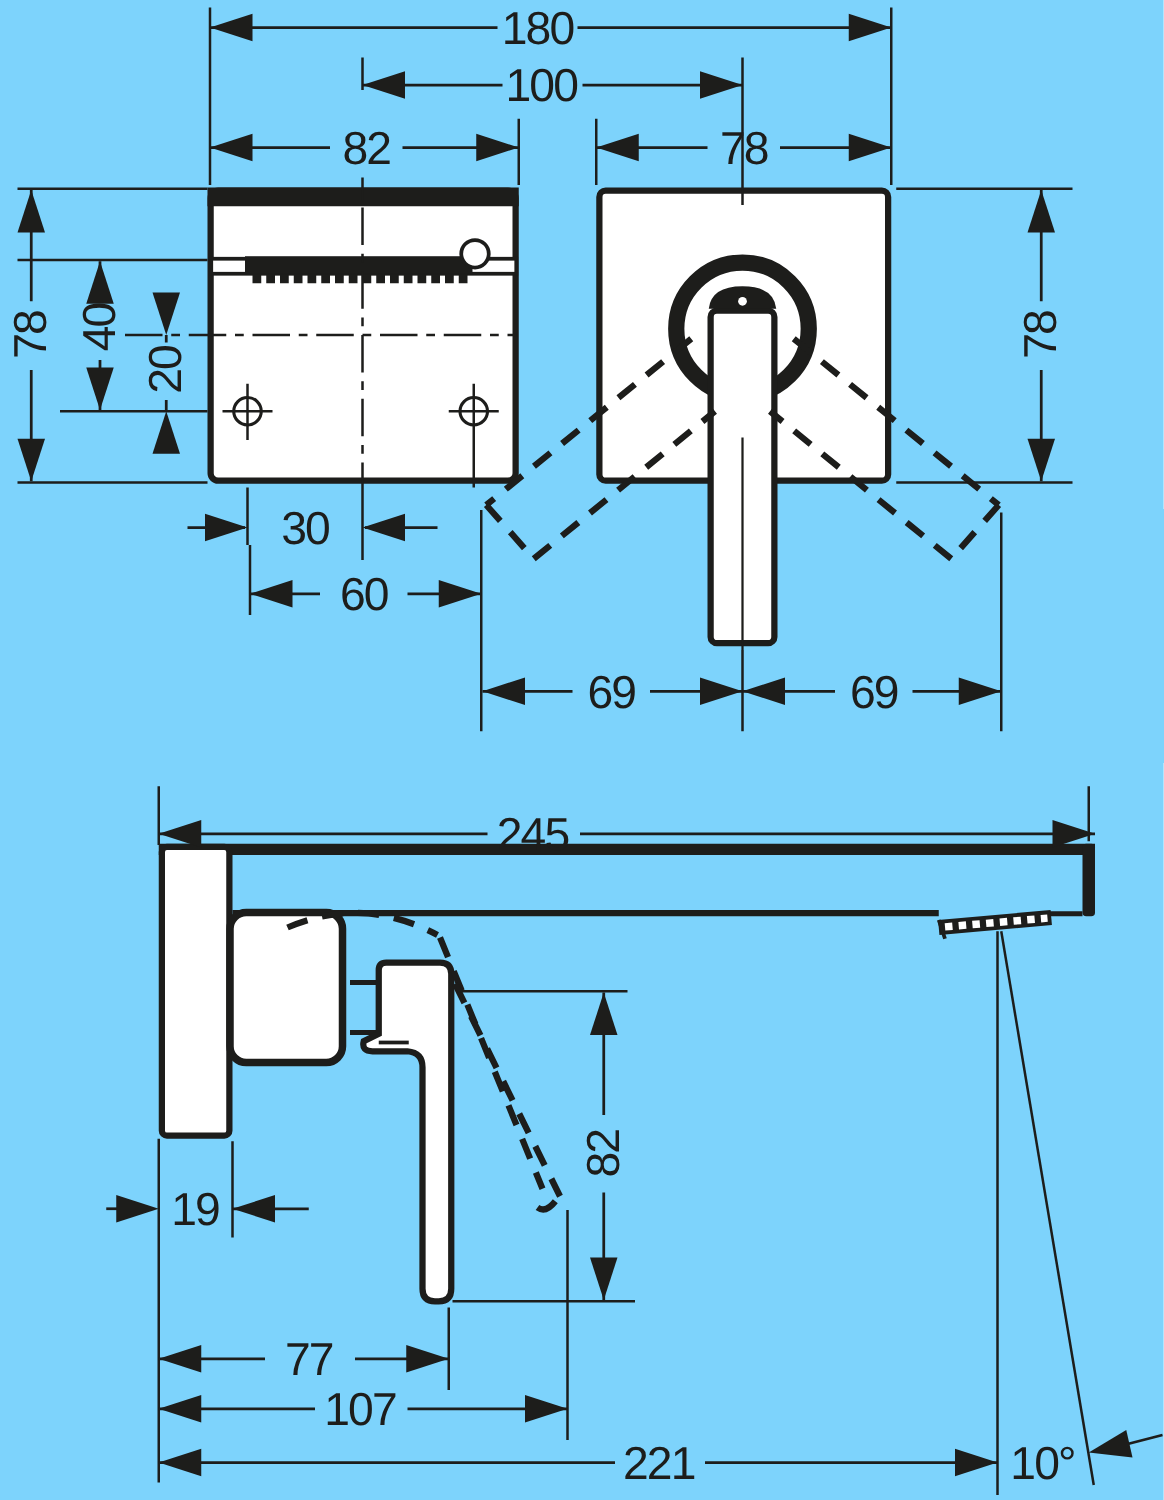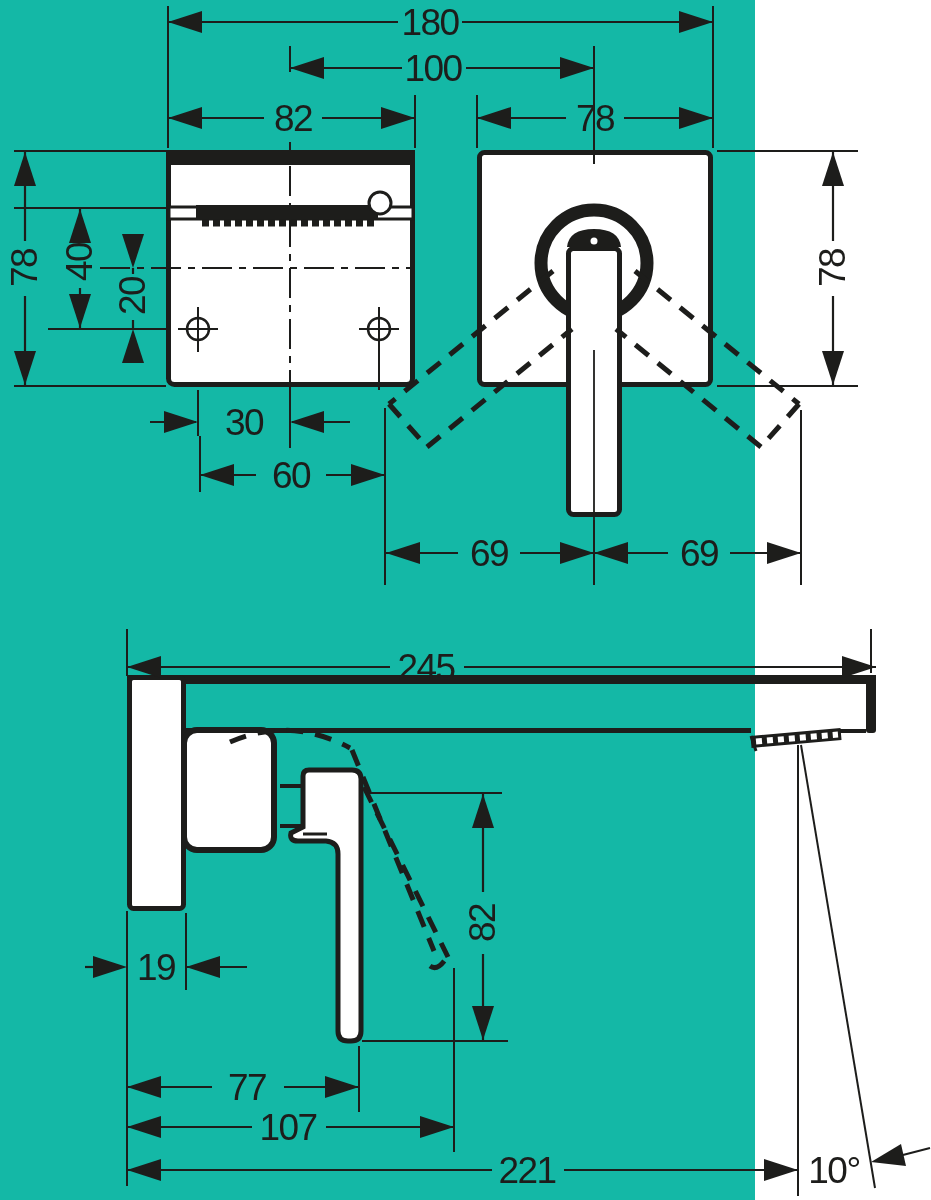--- a/index.html
+++ b/index.html
@@ -1,16 +1,16 @@
 <!DOCTYPE html>
 <html><head>
 <meta charset="utf-8">
 <style>
   html,body{margin:0;padding:0;background:#ffffff;}
-  .page{width:755px;height:1200px;background:#14b8a6;position:relative;font-family:"Liberation Sans",sans-serif;}
+  .page{width:931px;height:1200px;background:#7dd3fc;position:relative;font-family:"Liberation Sans",sans-serif;}
   svg{display:block;}
   .dim-text{font-family:"Liberation Sans",sans-serif;font-size:37px;letter-spacing:-1.5px;fill:#1d1d1b;}
   .ext{stroke:#1d1d1b;stroke-width:2;fill:none;}
   .dimline{stroke:#1d1d1b;stroke-width:2.2;fill:none;}
   .arrow{fill:#1d1d1b;stroke:none;}
   .outline{stroke:#1d1d1b;stroke-width:5;fill:#ffffff;}
   .outline6{stroke:#1d1d1b;stroke-width:6;fill:#ffffff;}
   .solid{fill:#1d1d1b;stroke:none;}
   .thin{stroke:#1d1d1b;stroke-width:2;fill:none;}
   .med{stroke:#1d1d1b;stroke-width:3;fill:none;}

